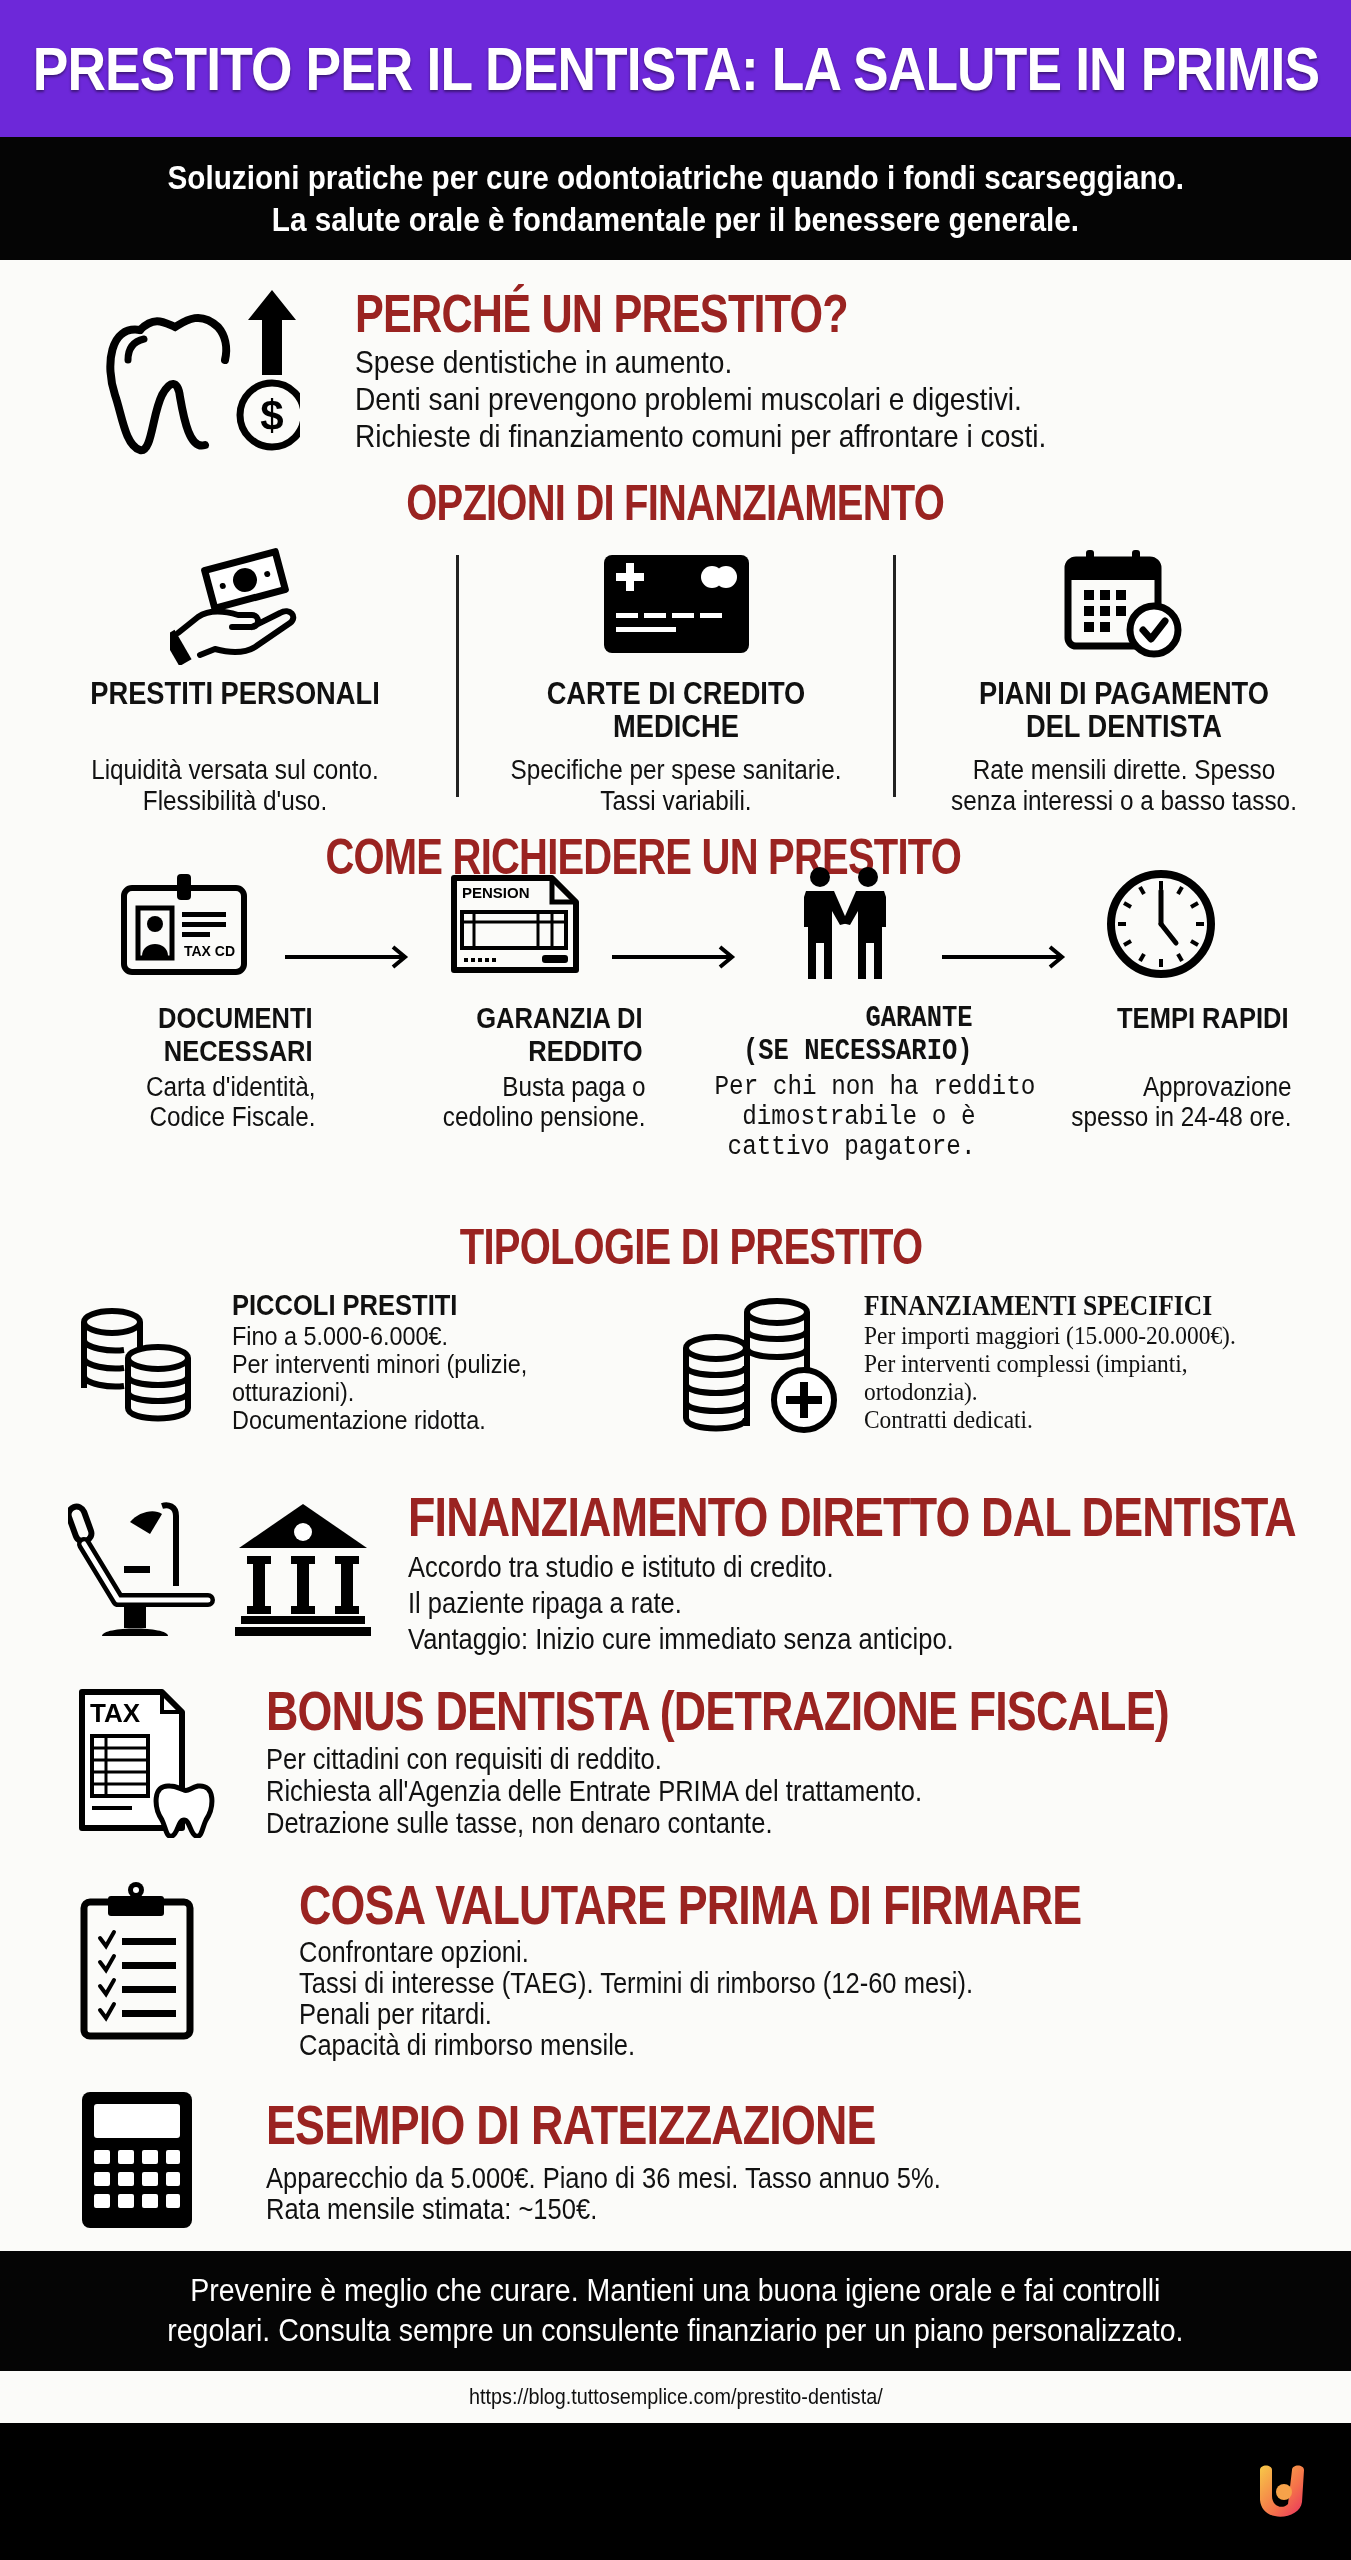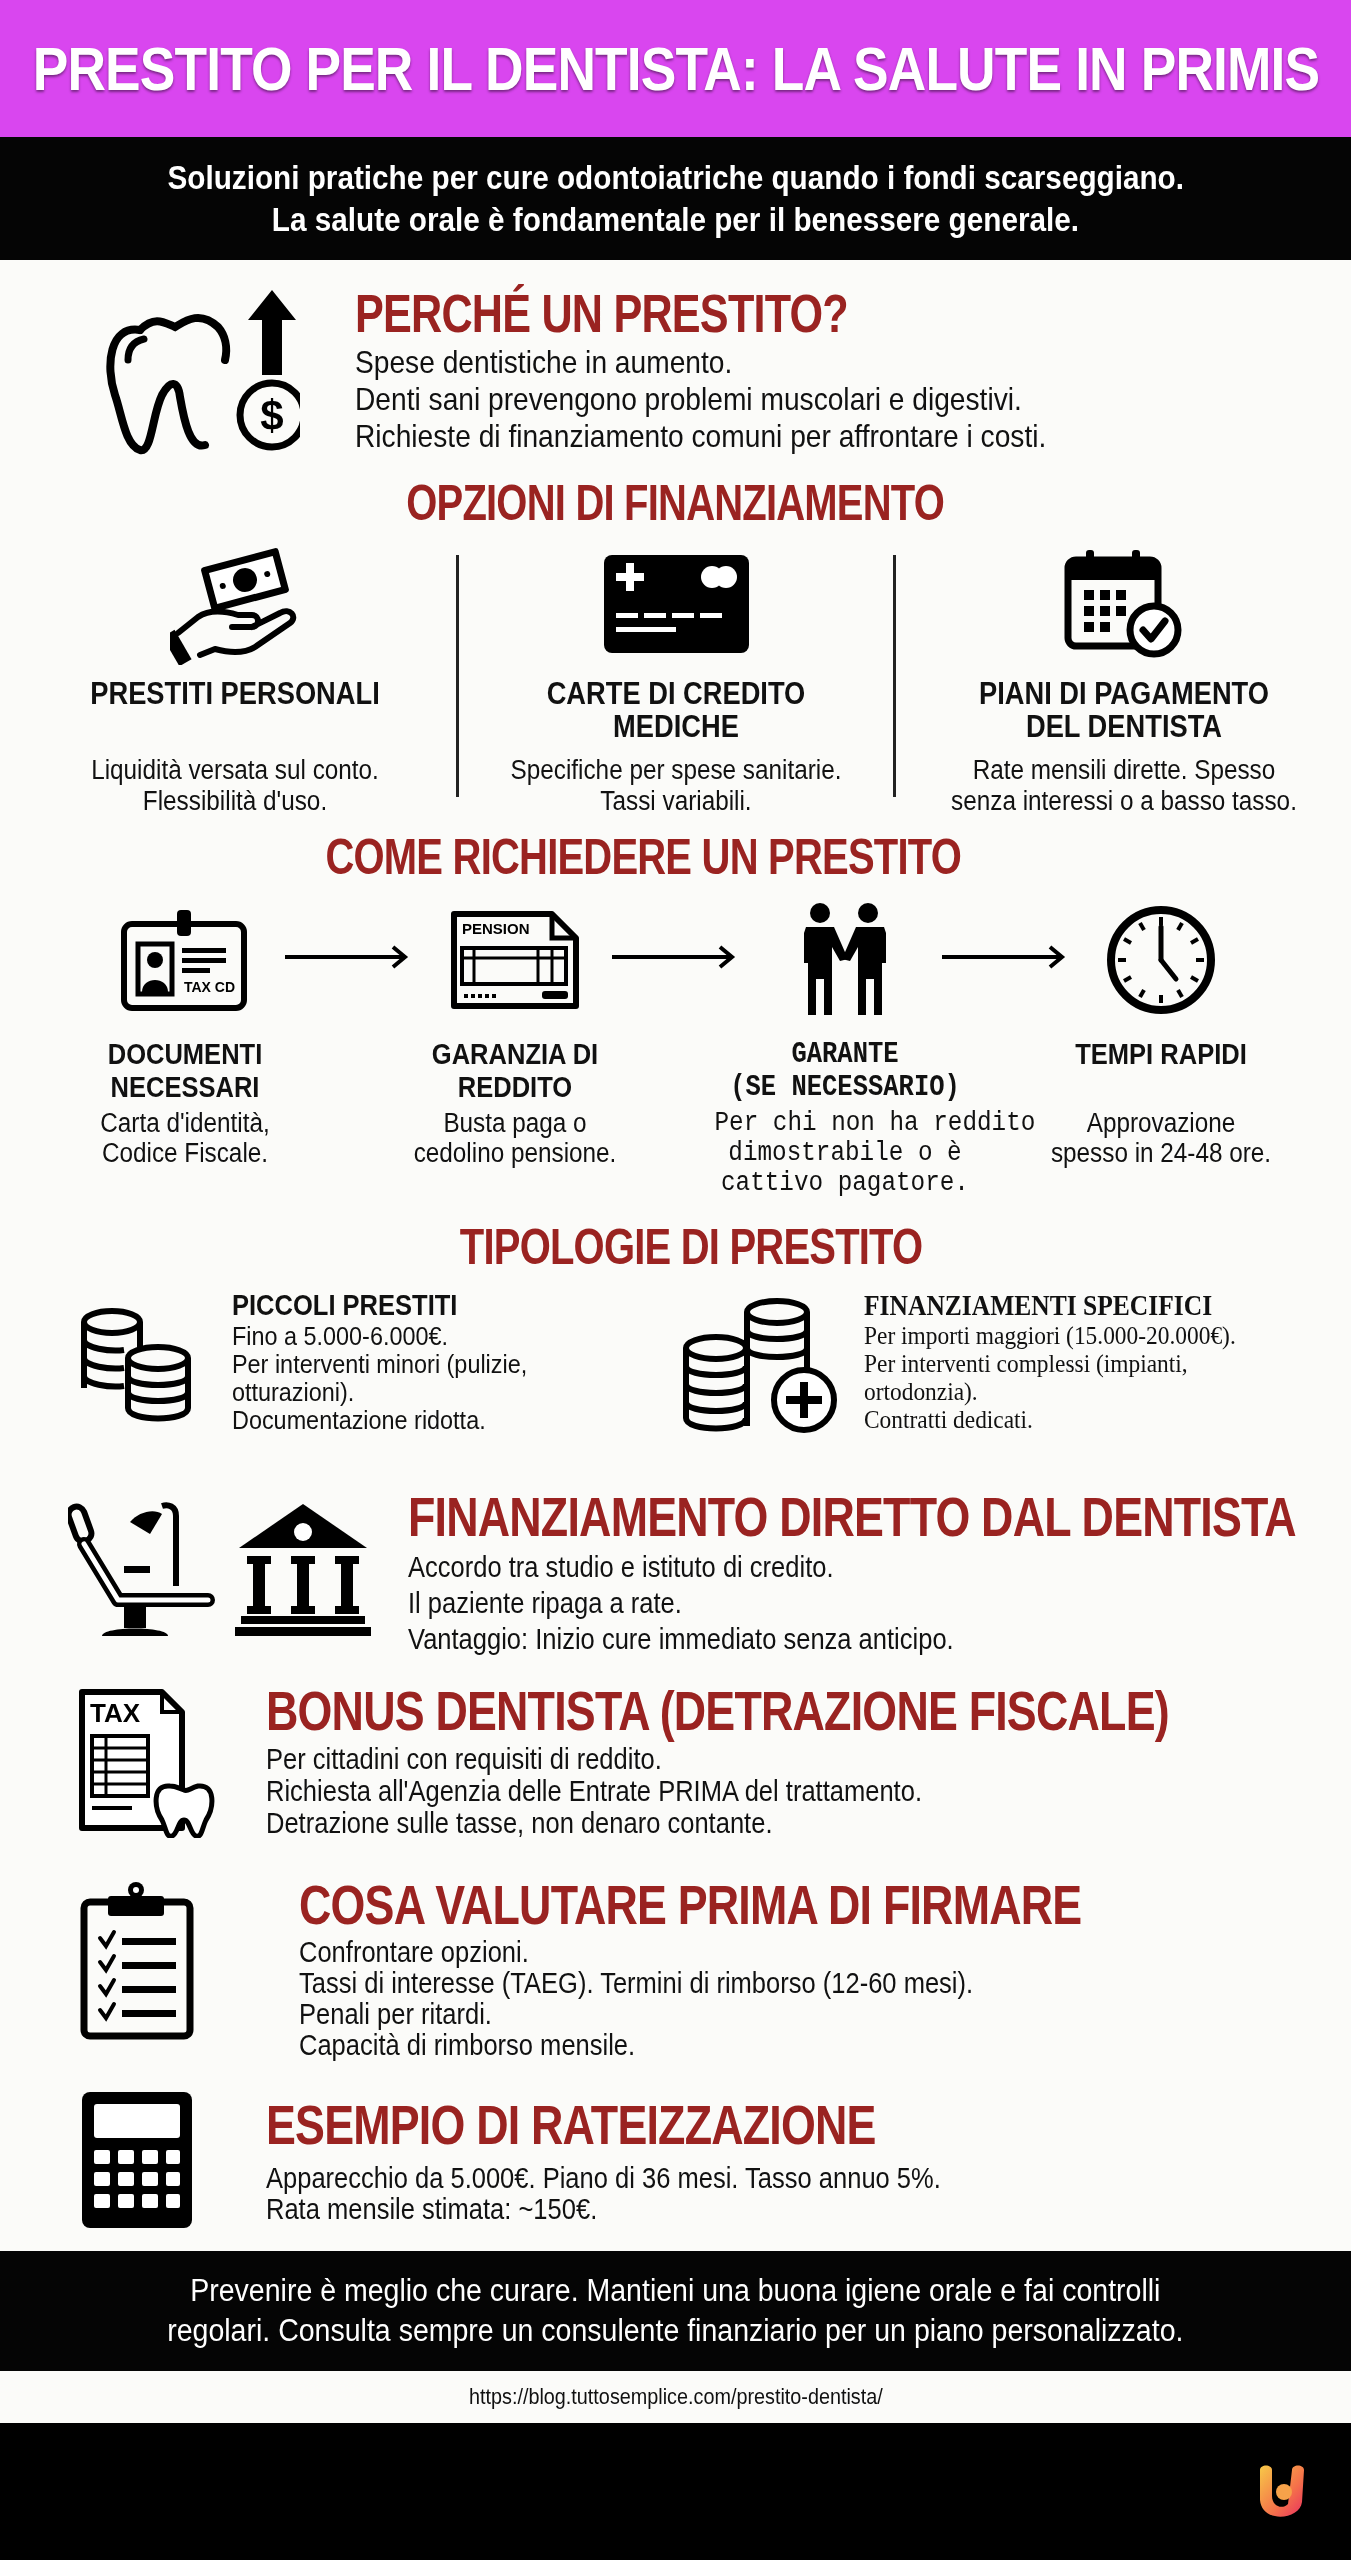--- a/index.html
+++ b/index.html
@@ -1,40 +1,40 @@
 <!DOCTYPE html>
 <html><head>
 <meta charset="utf-8">
 <style>
   * { box-sizing: border-box; margin: 0; padding: 0; }
   html, body { width: 1351px; height: 2560px; background: #fbfbf9; overflow: hidden; }
   body { font-family: "Liberation Sans", "DejaVu Sans", sans-serif; color: #111; position: relative; }
 
   
-  .title-bar { position: absolute; left: 0; top: 0; width: 1351px; height: 137px; background: #d946ef; display: flex; align-items: center; justify-content: center; }
+  .title-bar { position: absolute; left: 0; top: 0; width: 1351px; height: 137px; background: #6d28d9; display: flex; align-items: center; justify-content: center; }
   .title-bar h1 { color: #fff; font-weight: 700; font-size: 62px; letter-spacing: -1px; transform: scaleX(0.86); white-space: nowrap; text-shadow: 0 2px 3px rgba(0,0,0,0.45); }
   .subtitle-bar { position: absolute; left: 0; top: 137px; width: 1351px; height: 123px; background: #050505; color: #fff; text-align: center; display: flex; flex-direction: column; justify-content: center; align-items: center; }
   .subtitle-bar p { font-size: 33px; font-weight: 700; line-height: 42px; transform: scaleX(0.9); white-space: nowrap; }
 
   .sec-title { color: #9a2321; font-weight: 700; font-size: 50px; letter-spacing: -1px; white-space: nowrap; transform: scaleX(0.8); transform-origin: left center; display: inline-block; }
   .sec-title.center { transform-origin: center center; }
   .body-text { font-size: 30px; line-height: 36px; white-space: nowrap; transform: scaleX(0.88); transform-origin: left top; }
 
   .abs { position: absolute; }
   .icon svg { display: block; }
 
   
   .opt-col { position: absolute; top: 545px; width: 440px; text-align: center; }
   .opt-col .icon { display: flex; justify-content: center; height: 120px; align-items: center; }
   .opt-col h3 { font-size: 31px; font-weight: 700; line-height: 33px; margin-top: 12px; transform: scaleX(0.88); white-space: nowrap; }
   .opt-col p { font-size: 27px; line-height: 31px; margin-top: 12px; transform: scaleX(0.9); white-space: nowrap; }
   .vline { position: absolute; top: 555px; width: 3px; height: 242px; background: #222; }
 
   
-  .step { position: absolute; top: 900px; width: 290px; text-align: center; }
+  .step { position: absolute; top: 864px; width: 290px; text-align: right; }
   .step .icon { height: 120px; display: flex; justify-content: center; align-items: center; }
   .step h3 { font-size: 29px; font-weight: 700; line-height: 33px; margin-top: 18px; transform: scaleX(0.88); white-space: nowrap; }
   .step p { font-size: 27px; line-height: 30px; margin-top: 4px; transform: scaleX(0.9); white-space: nowrap; }
   .arrow { position: absolute; top: 945px; }
 
   
   .tipo h3 { font-size: 29px; font-weight: 700; line-height: 34px; transform: scaleX(0.88); transform-origin: left; white-space: nowrap; }
   .tipo p { font-size: 26px; line-height: 28px; transform: scaleX(0.9); transform-origin: left; white-space: nowrap; }
 
   .footer-bar { position: absolute; left: 0; top: 2251px; width: 1351px; height: 120px; background: #050505; color: #fff; display: flex; flex-direction: column; justify-content: center; align-items: center; }

